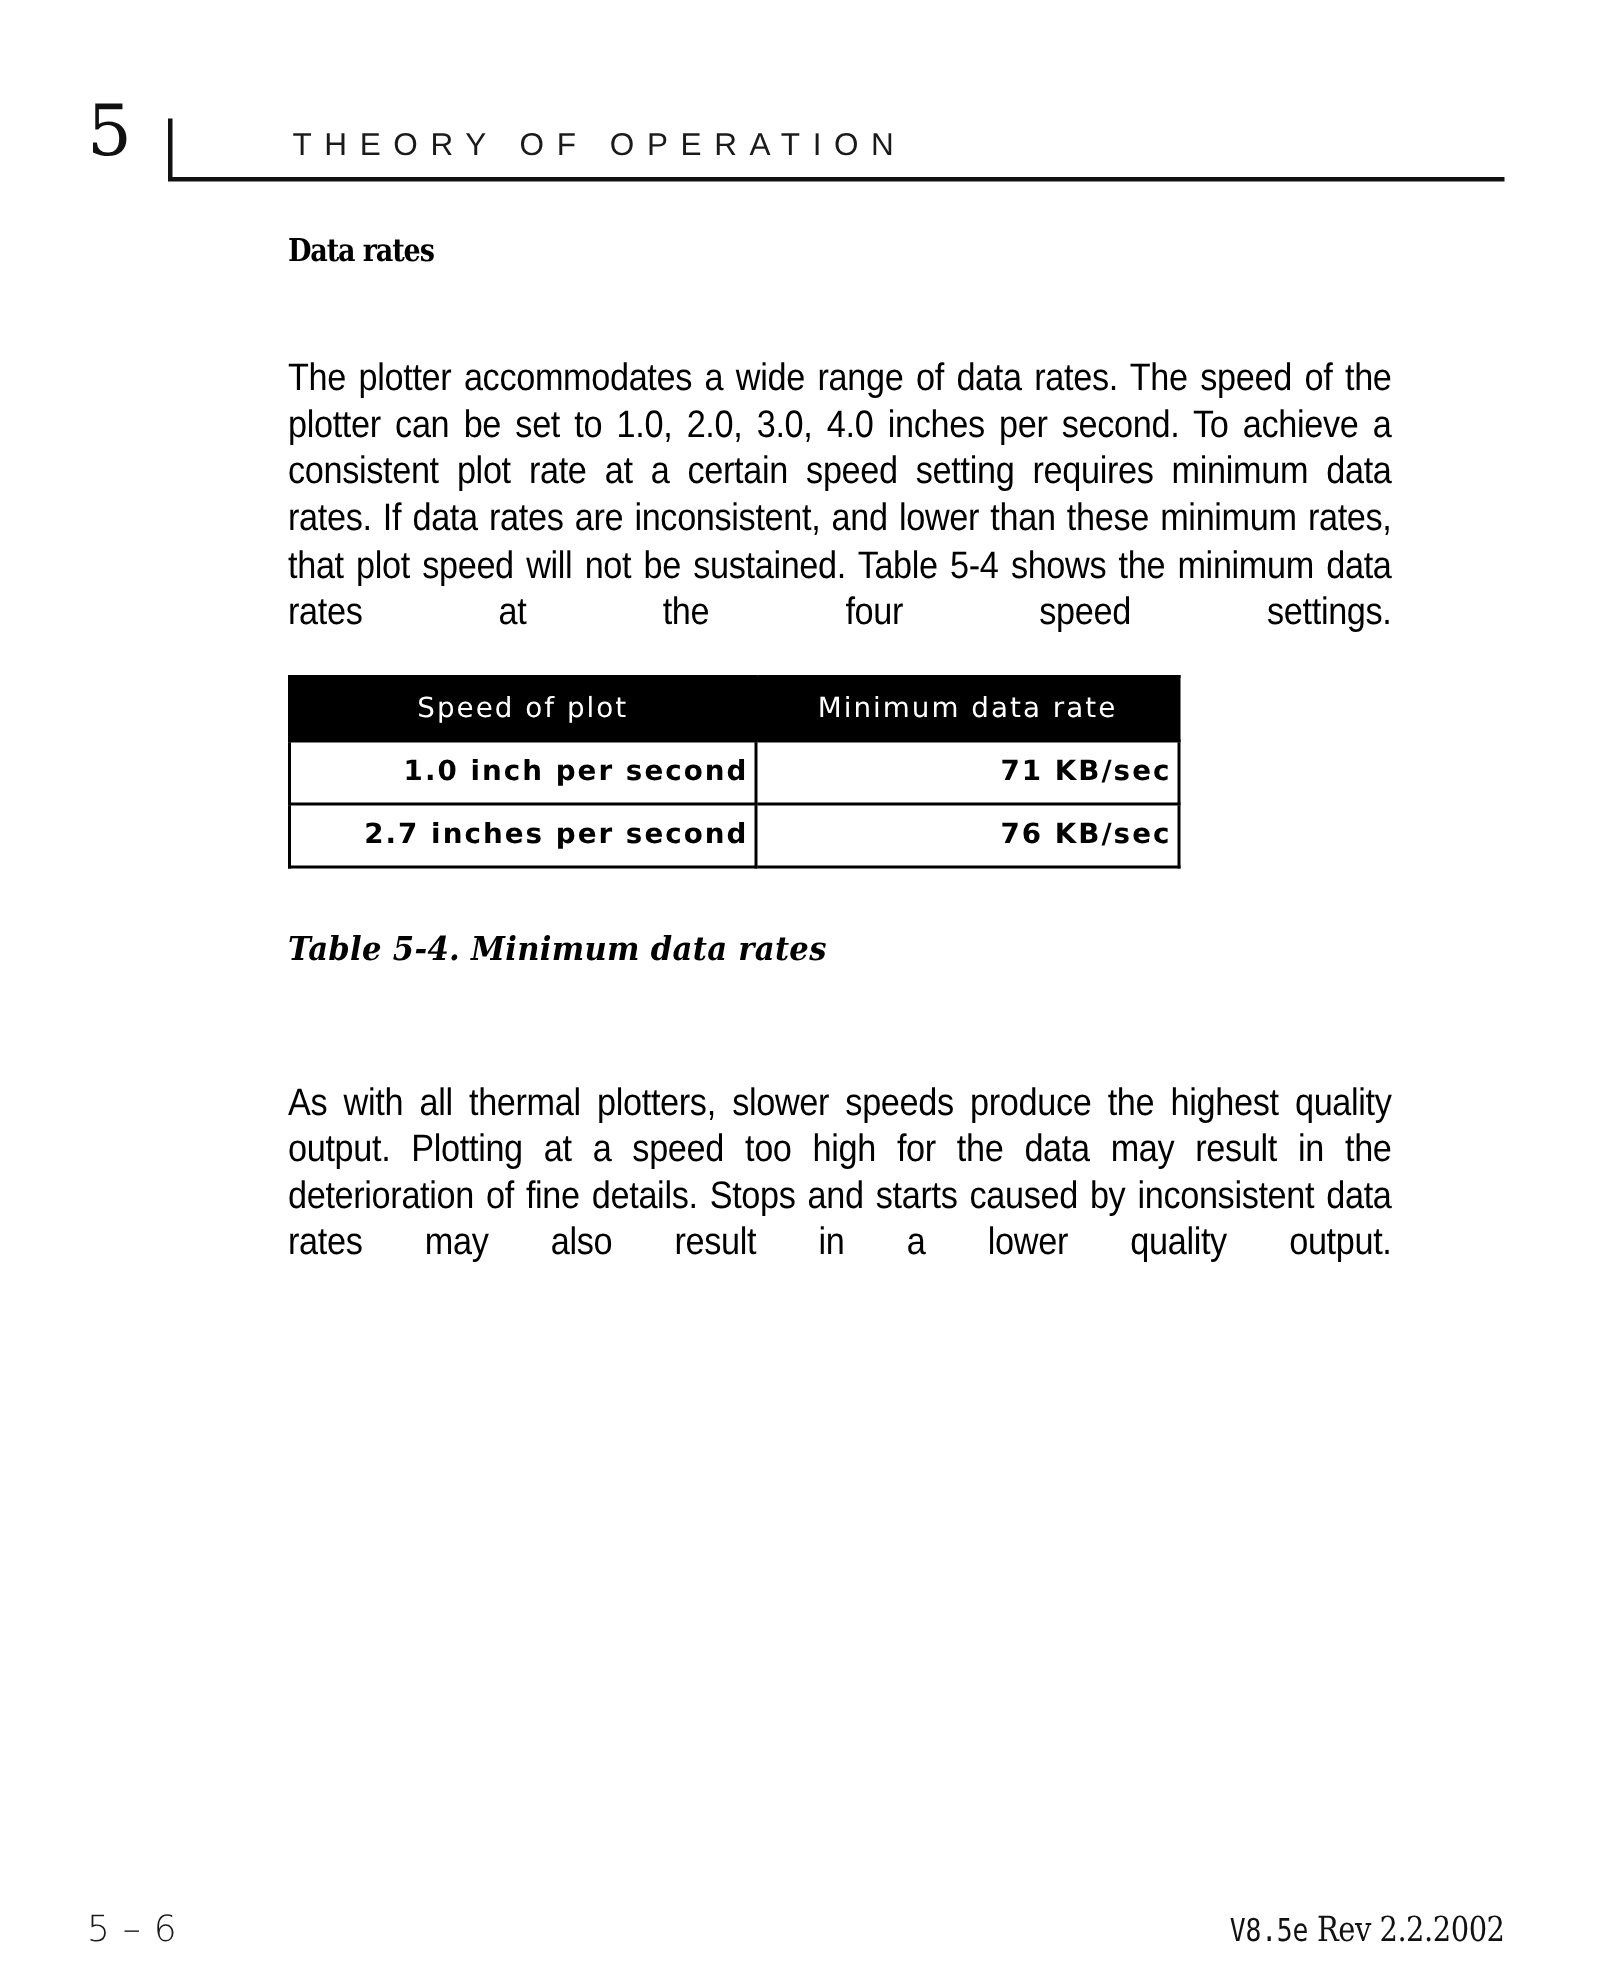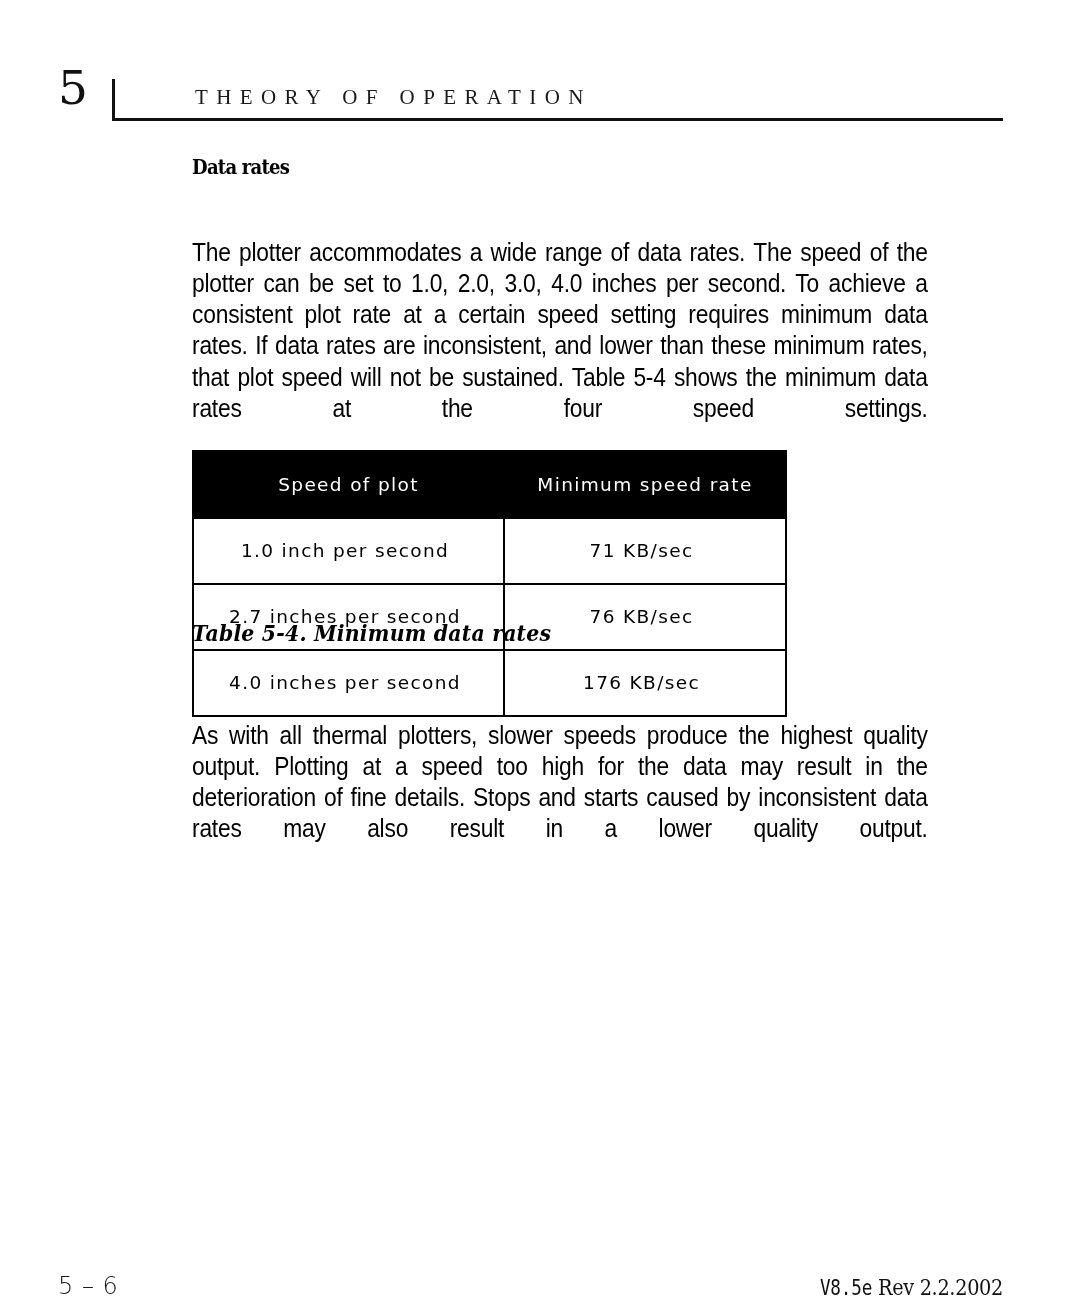--- a/index.html
+++ b/index.html
@@ -53,21 +53,21 @@
     top: 79px;
     width: 3px;
     height: 41px;
     background: #111111;
   }
 
   .header-title {
     position: absolute;
     left: 195px;
     top: 85px;
-    font-family: Liberation Serif, serif;
+    font-family: Liberation Sans, sans-serif;
     font-weight: 400;
     font-size: 21px;
     line-height: 24px;
     letter-spacing: 8.4px;
     white-space: nowrap;
     color: #1a1a1a;
   }
 
   .header-hrule {
     position: absolute;
@@ -142,41 +142,41 @@
 
   table.data-table col.col-speed { width: 311px; }
   table.data-table col.col-rate  { width: 282px; }
 
   table.data-table th,
   table.data-table td {
     font-family: "DejaVu Sans", sans-serif;
     font-size: 18.5px;
     line-height: 20px;
     letter-spacing: 1.35px;
-    padding: 16px;
+    padding: 4px;
     height: 32px;
     vertical-align: middle;
     border: 2px solid #000000;
   }
 
   table.data-table thead th {
     background: #000000;
     color: #ffffff;
     text-align: center;
     font-weight: 400;
     height: 33px;
     border-color: #000000;
   }
 
   table.data-table tbody td {
     background: #ffffff;
     color: #000000;
-    text-align: center;
+    text-align: right;
     padding-left: 9px;
-    font-weight: 400;
+    font-weight: 700;
   }
 
   .table-caption {
     position: absolute;
     left: 0;
     top: 620px;
     font-family: "DejaVu Serif", serif;
     font-weight: 700;
     font-style: italic;
     font-size: 22px;
@@ -250,36 +250,32 @@
 
     <div class="data-table-wrap">
       <table class="data-table">
         <colgroup>
           <col class="col-speed">
           <col class="col-rate">
         </colgroup>
         <thead>
           <tr>
             <th>Speed of plot</th>
-            <th>Minimum speed rate</th>
+            <th>Minimum data rate</th>
           </tr>
         </thead>
         <tbody>
           <tr>
             <td>1.0 inch per second</td>
             <td>71 KB/sec</td>
           </tr>
           <tr>
             <td>2.7 inches per second</td>
             <td>76 KB/sec</td>
           </tr>
-          <tr>
-            <td>4.0 inches per second</td>
-            <td>176 KB/sec</td>
-          </tr>
         </tbody>
       </table>
     </div>
 
     <div class="table-caption">Table 5-4. Minimum data rates</div>
 
     <p class="body-paragraph" id="paragraph-two">As with all thermal plotters, slower speeds produce the highest quality output. Plotting at a speed too high for the data may result in the deterioration of fine details. Stops and starts caused by inconsistent data rates may also result in a lower quality output.</p>
 
   </div>
 

